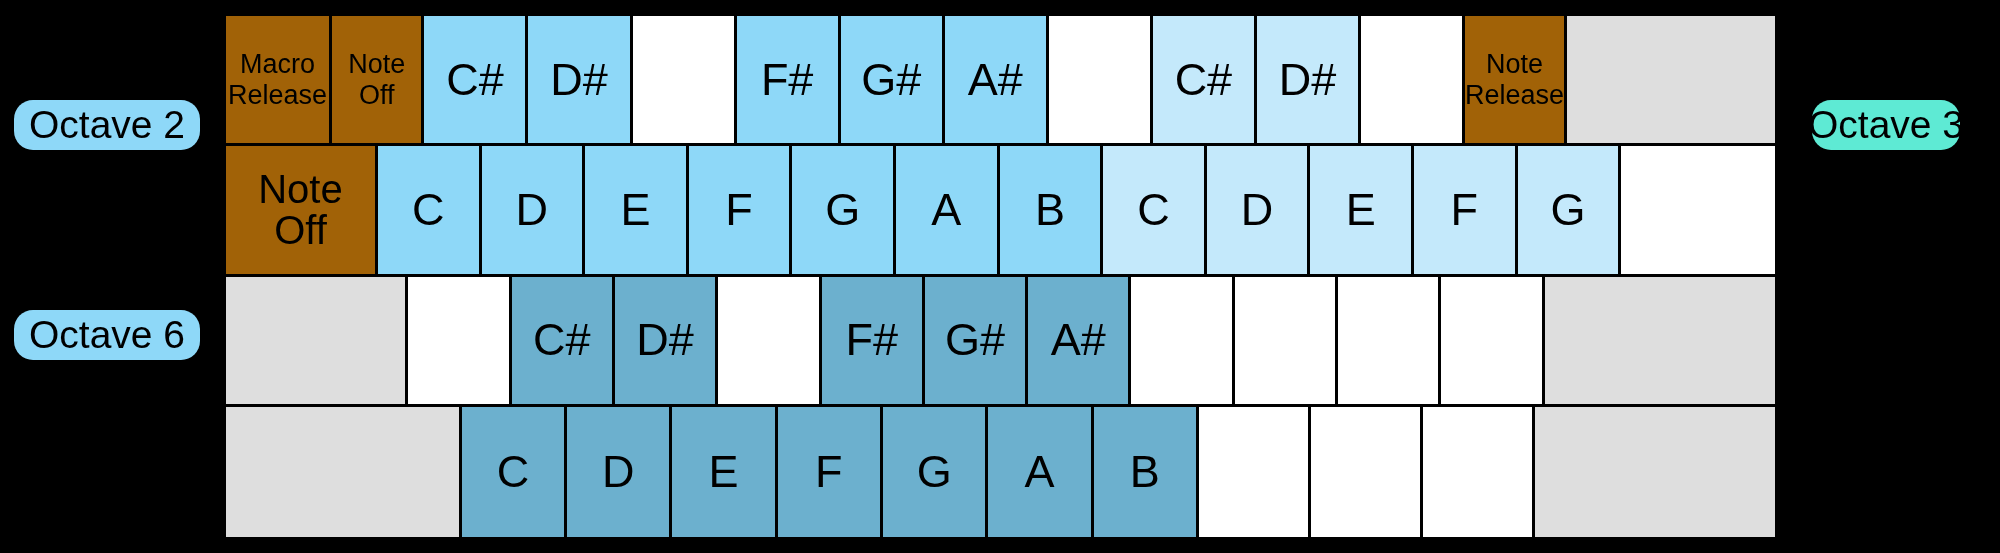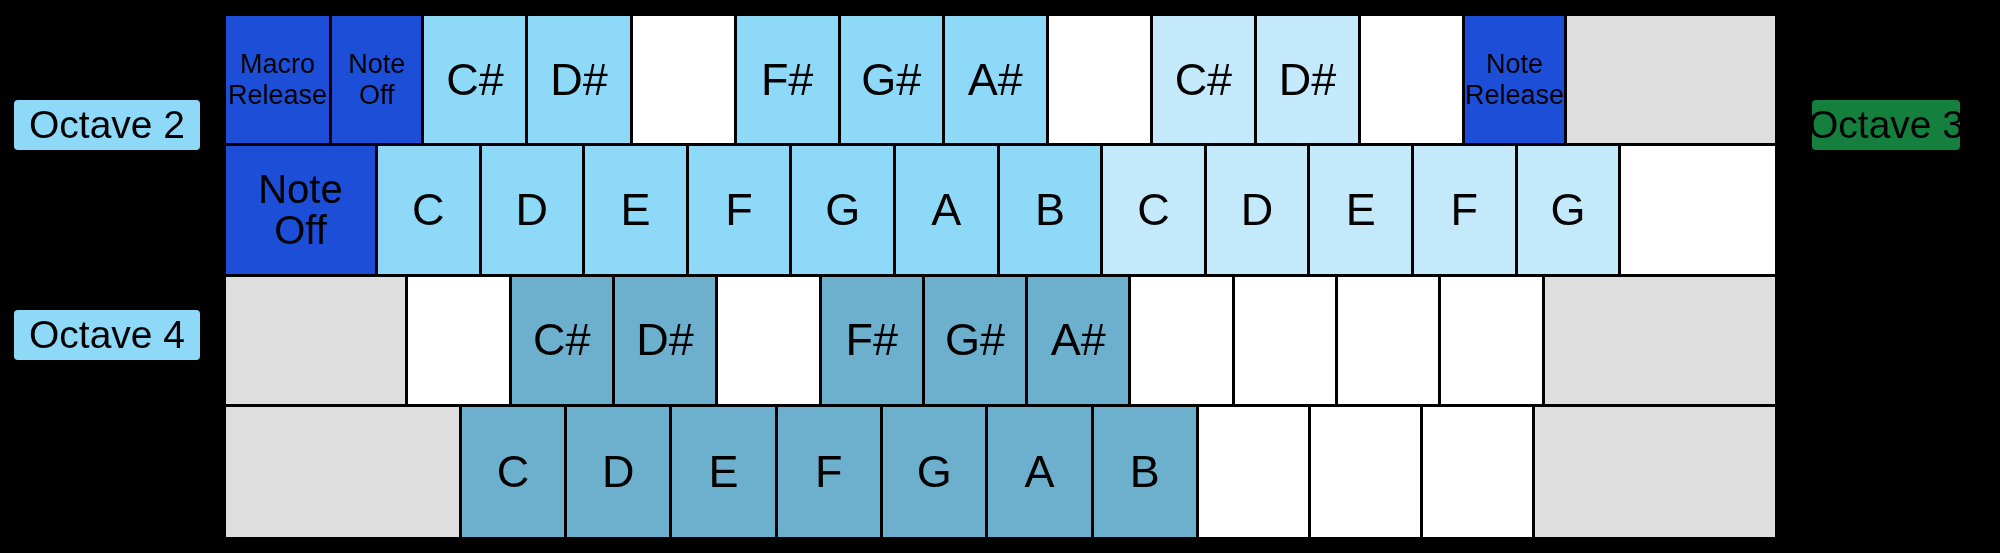--- a/index.html
+++ b/index.html
@@ -57,38 +57,38 @@
     font-size: 45px;
     padding: 0 2px;
   }
   .kb-row:last-child .key { border-bottom: none; }
   .kb-row .key:last-child { border-right: none; }
 
   
   .k-white   { background: #ffffff; }
   .k-grey    { background: #dedede; }
   .k-grey2   { background: #eeeeee; }
-  .k-yellow  { background: #1d4ed8; }
+  .k-yellow  { background: #a16207; }
   .k-blue    { background: #8ed8f8; }
   .k-bluelt  { background: #c4e9fb; }
   .k-bluedk  { background: #6cb0ce; }
   .k-pink    { background: #fdc0c0; }
 
   .small {
     font-size: 27px;
     line-height: 1.12;
   }
   .twoline { white-space: pre-line; }
   .med { font-size: 40px; }
 
   
   .octave-pill {
     position: absolute;
     box-sizing: border-box;
-    border-radius: 4px;
+    border-radius: 19px;
     color: #000000;
     font-size: 39px;
     display: flex;
     align-items: center;
     justify-content: center;
     padding: 5px 24px;
     white-space: nowrap;
   }
   #octave2-label {
     left: 14px;
@@ -102,31 +102,31 @@
     top: 310px;
     width: 186px;
     height: 50px;
     background: #8ed8f8;
   }
   #octave3-label {
     left: 1812px;
     top: 100px;
     width: 148px;
     height: 50px;
-    background: #15803d;
+    background: #5eead4;
   }
 </style>
 </head>
 <body>
 
 <div id="root">
 
   <div class="octave-pill" id="octave2-label">Octave 2</div>
 
-  <div class="octave-pill" id="octave1-label">Octave 4</div>
+  <div class="octave-pill" id="octave1-label">Octave 6</div>
 
   <div class="octave-pill" id="octave3-label">Octave 3</div>
 
   <div id="keyboard">
       <div class="kb-row">
         <div class="key k-yellow small twoline" style="flex: 1.02 1 0px;">Macro
 Release</div>
         <div class="key k-yellow small twoline" style="flex: 0.88 1 0px;">Note
 Off</div>
         <div class="key k-blue twoline" style="flex: 1 1 0px;">C#</div>

